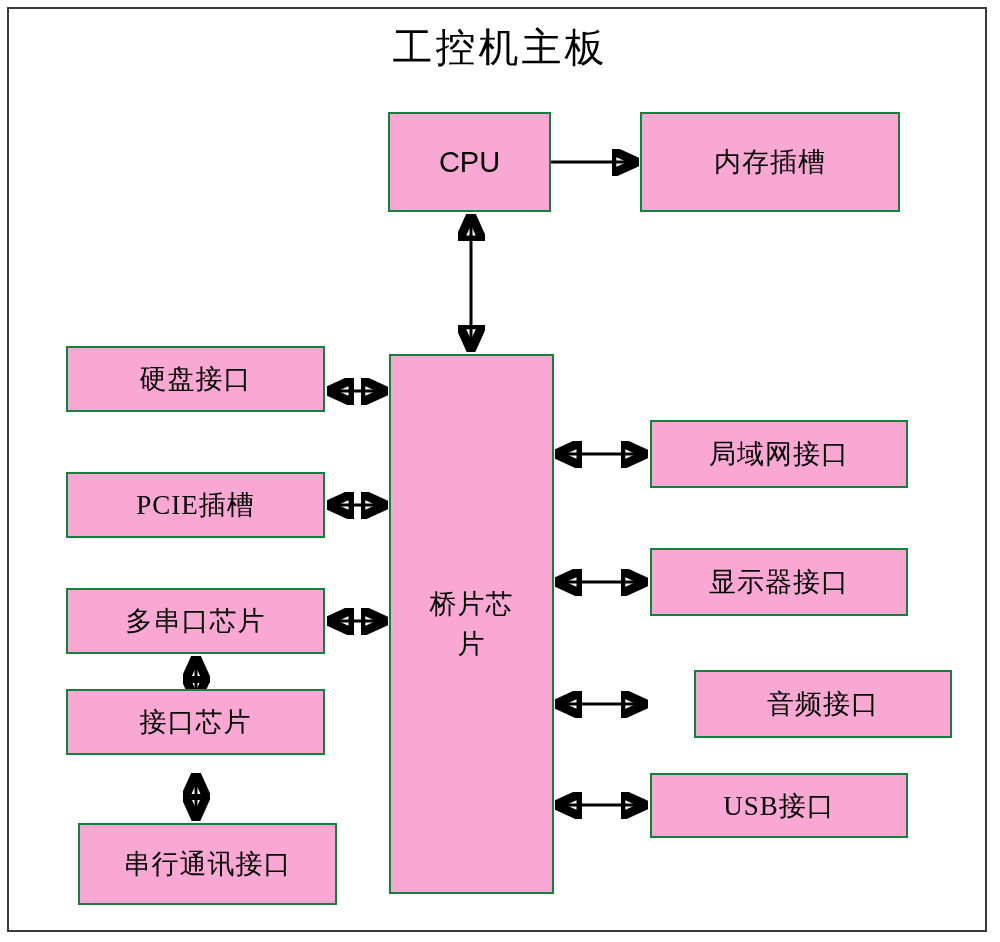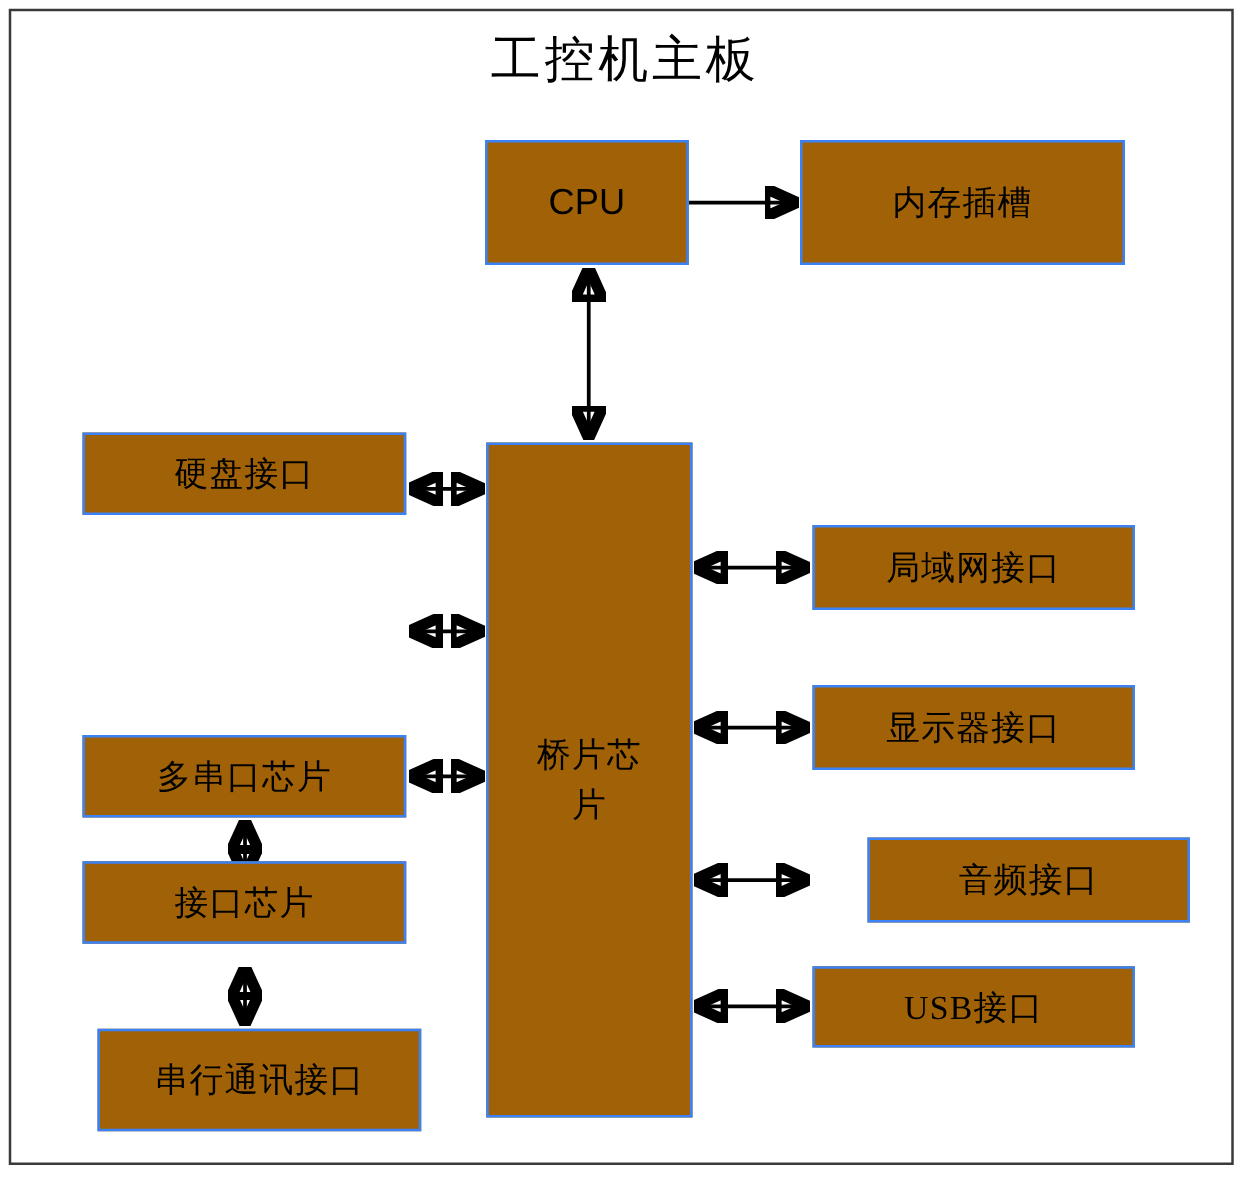--- a/index.html
+++ b/index.html
@@ -41,22 +41,22 @@
     color: #000000;
     letter-spacing: 3px;
     font-family: "Liberation Serif", "DejaVu Serif", serif;
     font-weight: 400;
     white-space: nowrap;
   }
   
   .node {
     position: absolute;
     box-sizing: border-box;
-    border: 2px solid #3b82f6;
-    background: #a16207;
+    border: 2px solid #15803d;
+    background: #f9a8d4;
     color: #000000;
     display: flex;
     align-items: center;
     justify-content: center;
     text-align: center;
     font-size: 27px;
     line-height: 34px;
     letter-spacing: 1px;
     font-family: "Liberation Serif", "DejaVu Serif", serif;
     padding: 2px 4px;
@@ -133,20 +133,21 @@
   </svg>
 
   <div class="node latin" id="node-cpu" style="left: 388px; top: 112px; width: 163px; height: 100px;">CPU</div>
 
   <div class="node" id="node-memory" style="left: 640px; top: 112px; width: 260px; height: 100px;">内存插槽</div>
 
   <div class="node node-bridge" id="node-bridge" style="left: 389px; top: 354px; width: 165px; height: 540px;">桥片芯片</div>
 
   <div class="node" id="node-hdd" style="left: 66px; top: 346px; width: 259px; height: 66px;">硬盘接口</div>
 
+  <div class="node mixed" id="node-pcie" style="left: 66px; top: 472px; width: 259px; height: 66px;">PCIE插槽</div>
 
   <div class="node" id="node-multiuart" style="left: 66px; top: 588px; width: 259px; height: 66px;">多串口芯片</div>
 
   <div class="node" id="node-ifchip" style="left: 66px; top: 689px; width: 259px; height: 66px;">接口芯片</div>
 
   <div class="node" id="node-serialport" style="left: 66px; top: 823px; width: 259px; height: 82px; margin-left: 12px;">串行通讯接口</div>
 
   <div class="node" id="node-lan" style="left: 650px; top: 420px; width: 258px; height: 68px;">局域网接口</div>
 
   <div class="node" id="node-display" style="left: 650px; top: 548px; width: 258px; height: 68px;">显示器接口</div>

